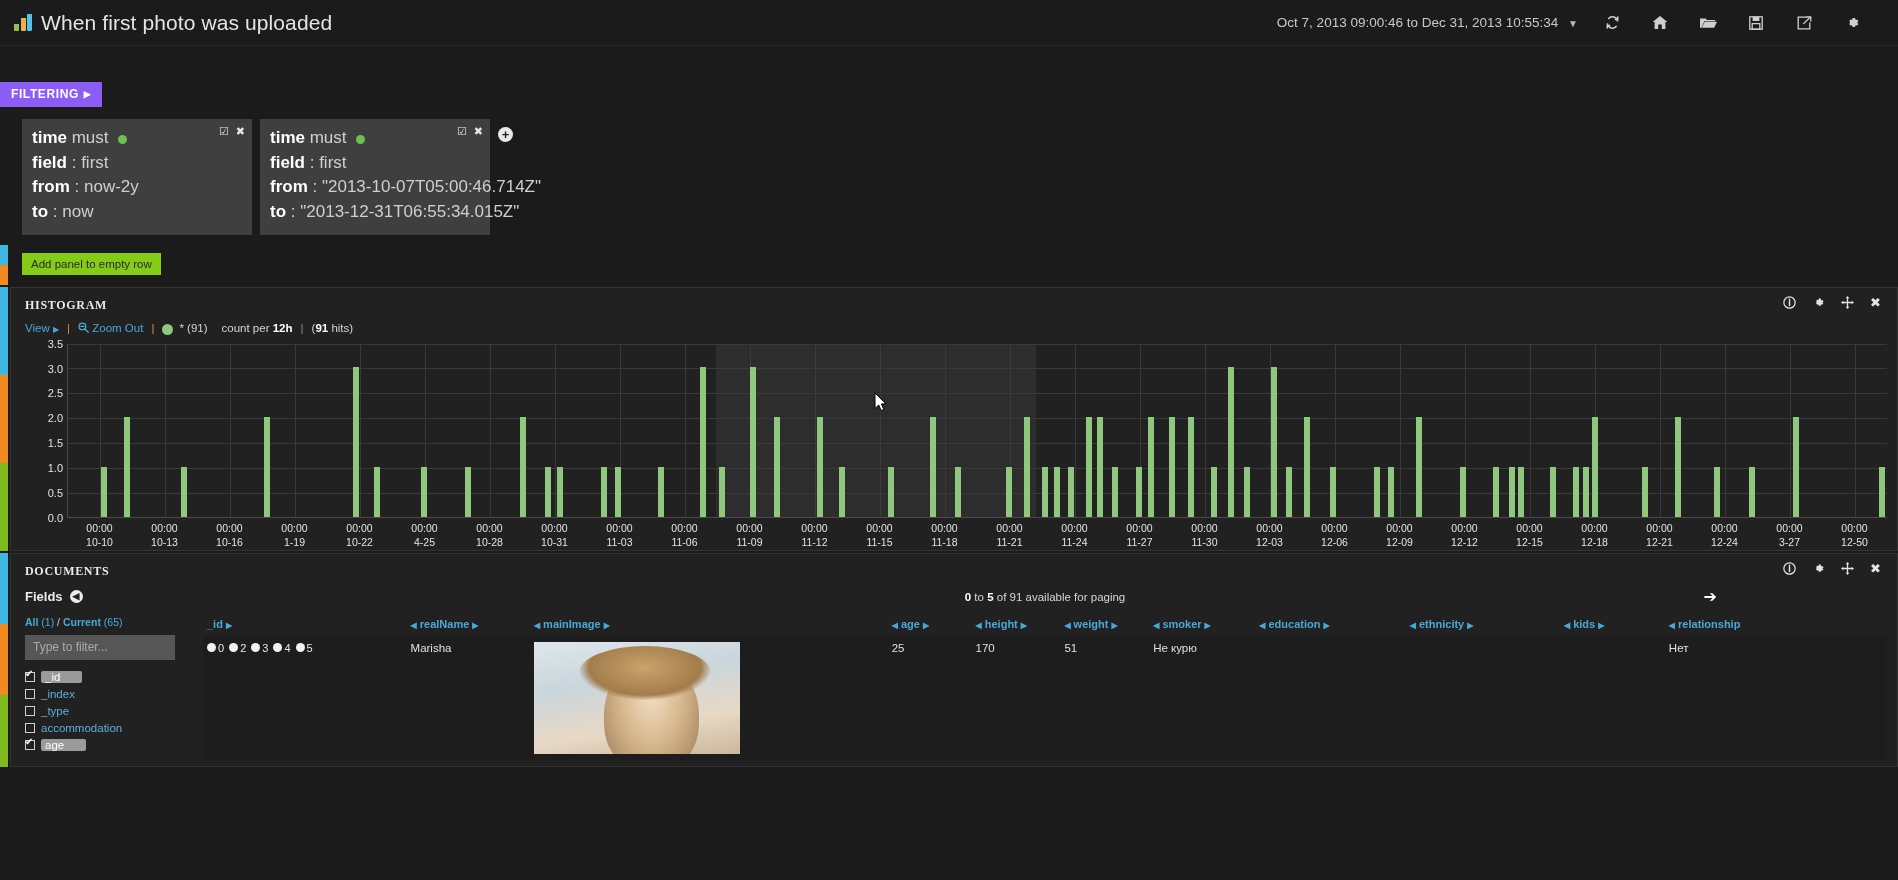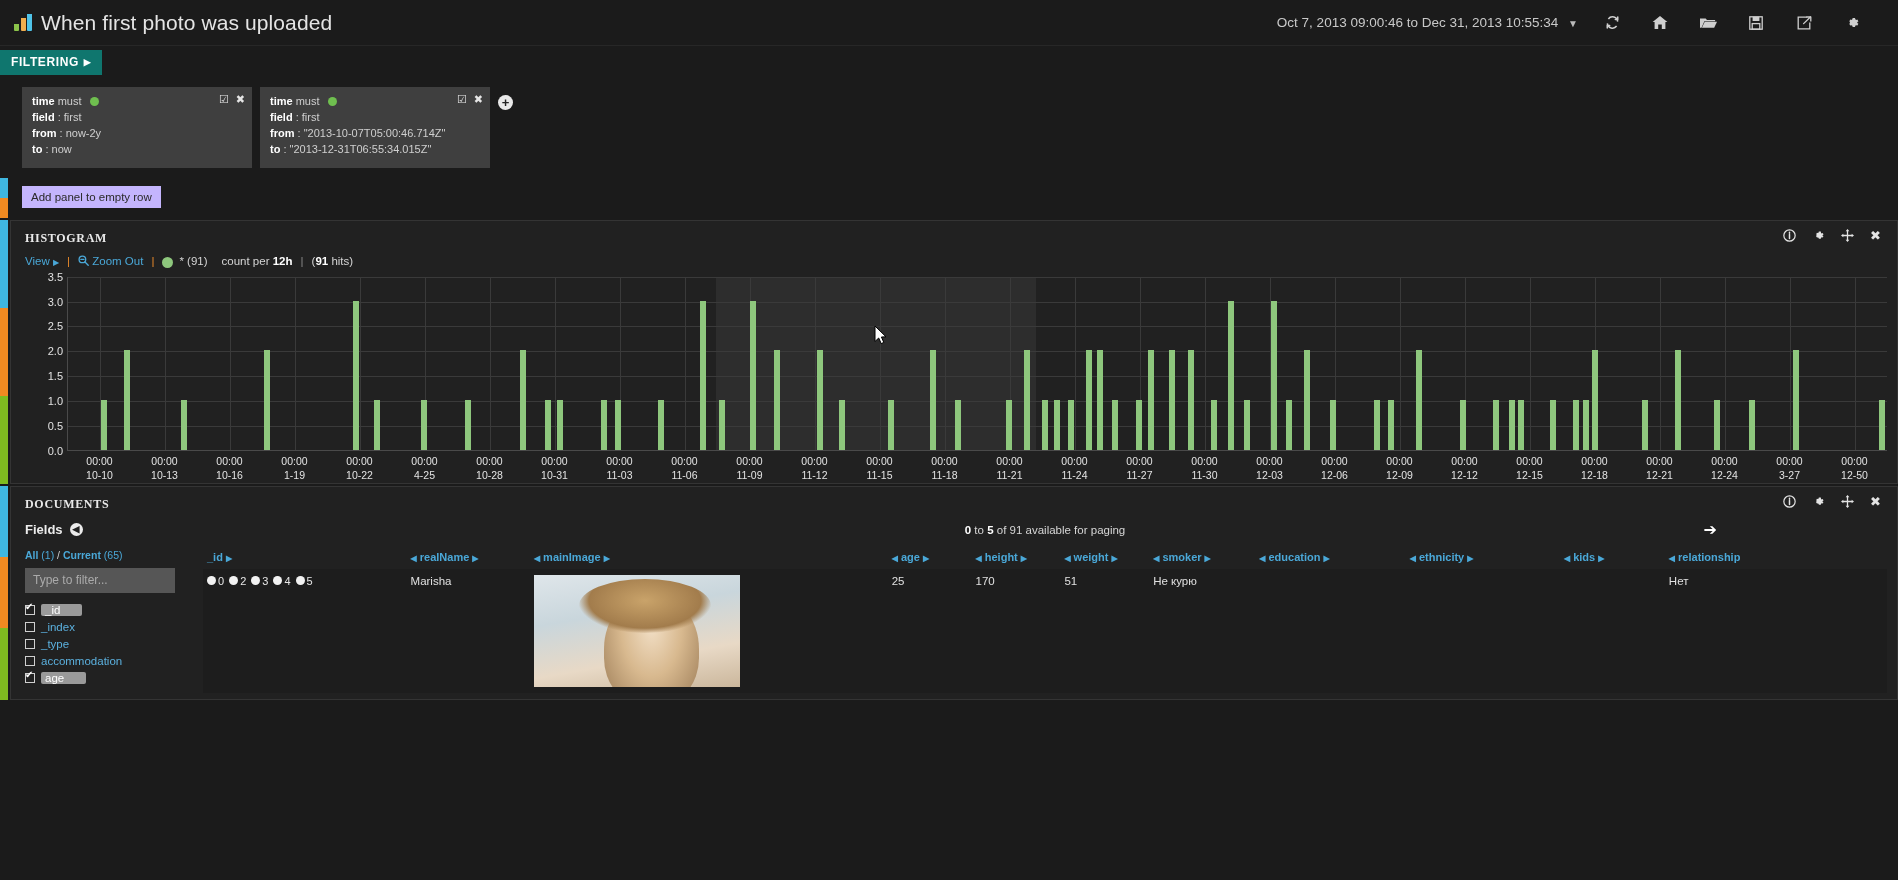--- a/index.html
+++ b/index.html
@@ -50,21 +50,21 @@
   .ticon svg { display: block; }
 
   
   .pill {
     display: inline-block; padding: 5px 11px 6px 11px;
     font-size: 12px; font-weight: 700; letter-spacing: .6px;
     color: #fff; cursor: pointer;
   }
   .pill .arw { font-size: 9px; margin-left: 5px; position: relative; top: -1px; }
   .pill-query { background: #52c6ef; }
-  .pill-filter { background: #0f766e; }
+  .pill-filter { background: #8b5cf6; margin-top: 32px; }
 
   .query-wrap { padding: 6px 0 8px 0; background: #1b1b1b; }
   .query-row { padding: 6px 18px 0 18px; }
   .query-input {
     height: 30px; background: #515151; border-radius: 16px;
     display: flex; align-items: center; padding: 0 14px;
     position: relative;
   }
   .q-dot {
     width: 11px; height: 11px; border-radius: 50%;
@@ -77,21 +77,21 @@
   
   .filter-pill-row { padding: 4px 0 0 0; }
   .filters-area {
     display: flex; align-items: flex-start; gap: 8px;
     padding: 12px 0 10px 22px; min-height: 96px;
   }
   .filter-card {
     background: #3f3f3f; width: 230px; padding: 7px 9px 10px 10px;
     position: relative; line-height: 1.45;
   }
-  .filter-card .fl { font-size: 11px; color: #dcdcdc; white-space: nowrap; }
+  .filter-card .fl { font-size: 17px; color: #dcdcdc; white-space: nowrap; }
   .filter-card .fl b { color: #fff; }
   .filter-card .fl .muted { color: #cfcfcf; }
   .fdot {
     display: inline-block; width: 9px; height: 9px; border-radius: 50%;
     background: #6fbf4f; margin-left: 5px; position: relative; top: 1px;
   }
   .fcard-tools {
     position: absolute; top: 5px; right: 7px;
     display: flex; gap: 7px; align-items: center; color: #e6e6e6;
   }
@@ -109,21 +109,21 @@
     position: absolute; left: 0; top: 0; width: 8px; height: 100%;
     display: flex; flex-direction: column;
   }
   .row-strip i { display: block; flex: 1; }
   .st-blue { background: #3fb7e0; }
   .st-orange { background: #f18a21; }
   .st-green { background: #7fbb20; }
 
   .empty-row { padding: 8px 0 10px 12px; }
   .add-panel-btn {
-    display: inline-block; background: #c4b5fd; color: #2a2a2a;
+    display: inline-block; background: #84cc16; color: #2a2a2a;
     font-size: 11.5px; padding: 5px 9px; cursor: pointer;
   }
 
   .panel {
     background: #212121; border: 1px solid #343434;
     padding: 8px 10px 6px 14px;
   }
   .panel-head { display: flex; align-items: flex-start; font-family: Liberation Serif, serif; }
   .panel-title {
     font-size: 12px; font-weight: 700; letter-spacing: .7px; color: #e9e9e9;

